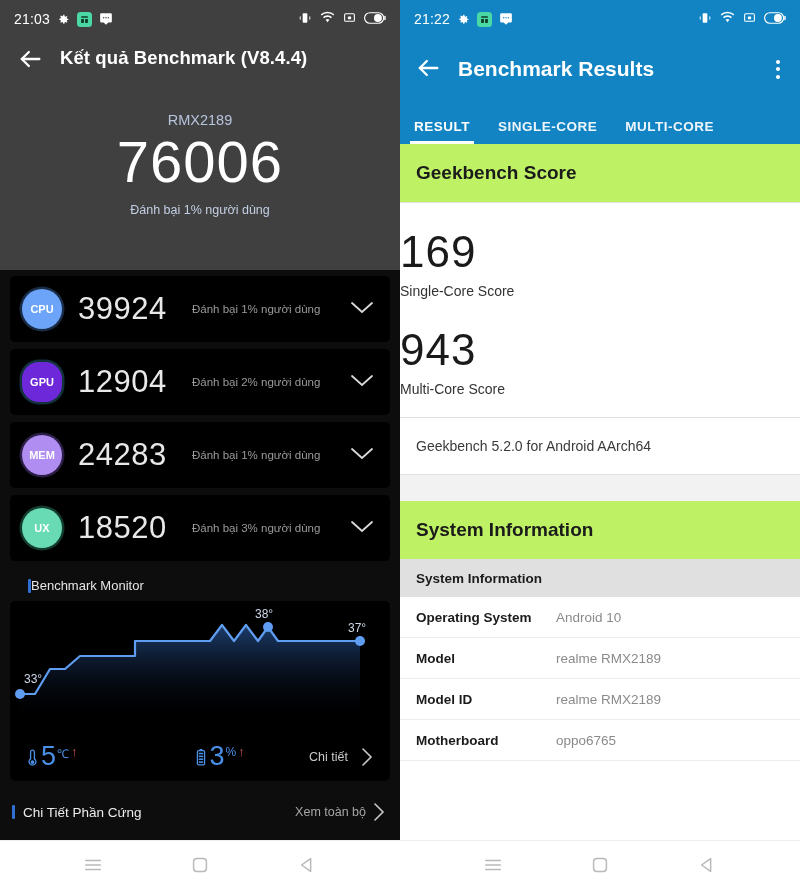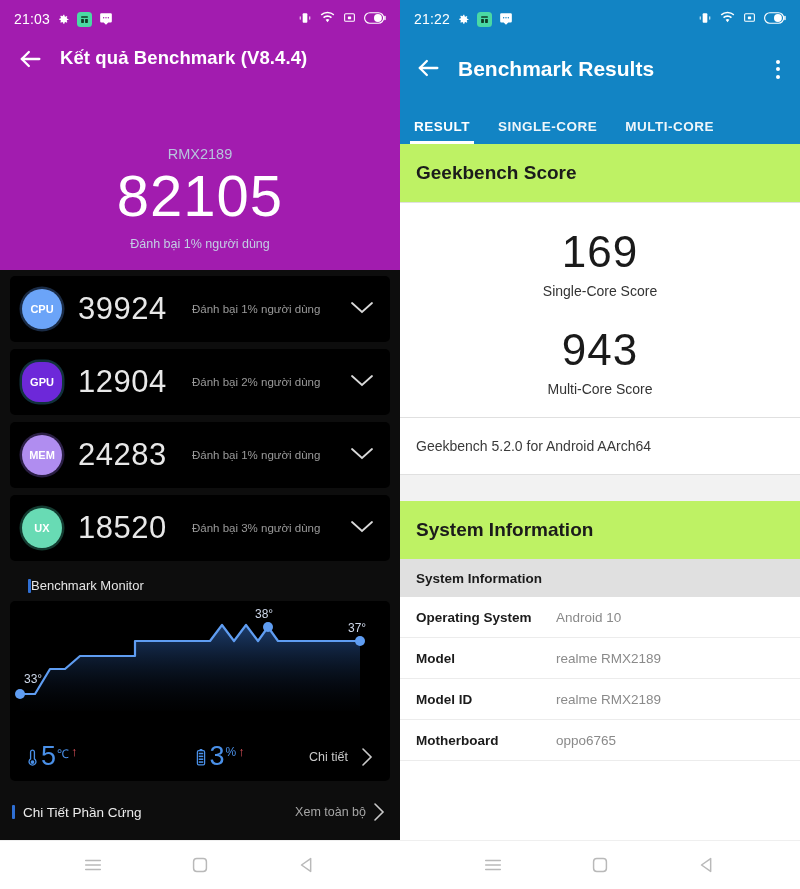--- a/index.html
+++ b/index.html
@@ -12,21 +12,21 @@
   .screen { display: flex; width: 800px; height: 889px; }
 
   
   .panel-left {
     width: 400px; height: 889px;
     background: #0d0d0d;
     position: relative;
     display: flex; flex-direction: column;
   }
   .l-hero {
-    background: #a21caf;
+    background: #404040;
     padding: 0;
     height: 270px;
     position: relative;
   }
   .statusbar {
     height: 38px;
     display: flex; align-items: center;
     padding: 0 14px;
     color: #ffffff;
     font-size: 13.5px;
@@ -49,21 +49,21 @@
     position: absolute; left: 16px; top: 45px;
     width: 30px; height: 30px;
   }
   .l-title {
     position: absolute; left: 60px; top: 47px;
     color: #ffffff; font-size: 18.5px; font-weight: bold;
     letter-spacing: .1px;
   }
   .l-model {
     text-align: center; color: #b7c4dd; font-size: 14.5px;
-    margin-top: 108px;
+    margin-top: 74px;
   }
   .l-score {
     text-align: center; color: #ffffff;
     font-size: 58px; font-weight: 300; line-height: 1.05;
     margin-top: 4px; letter-spacing: 1px;
   }
   .l-beat {
     text-align: center; color: #c3cfe4; font-size: 12.5px;
     margin-top: 10px;
   }
@@ -160,21 +160,21 @@
     height: 3px; background: #ffffff;
   }
   .r-tab.dim { opacity: .93; }
 
   .r-sec-head {
     background: #bef264; padding: 18px 16px;
     border-bottom: 1px solid #e0e0e0;
   }
   .r-sec-head h2 { font-size: 19px; color: #1b1b1b; font-weight: bold; }
   .r-scorecard {
-    text-align: center; padding: 24px 0 4px 0; background: #ffffff;
+    text-align: left; padding: 24px 0 4px 0; background: #ffffff;
   }
   .r-score-num { font-size: 44px; font-weight: 300; color: #1a1a1a; letter-spacing: 1px; }
   .r-score-lbl { font-size: 14px; color: #333333; margin-top: 6px; }
   .r-scorecard.second { padding-top: 22px; padding-bottom: 20px; }
   .r-version {
     padding: 20px 16px; font-size: 14px; color: #3a3a3a;
     border-top: 1px solid #e0e0e0; border-bottom: 1px solid #e0e0e0;
     background: #ffffff;
   }
   .r-gap { height: 26px; background: #f2f2f2; }
@@ -264,21 +264,21 @@
 
       <div class="l-back">
         <svg width="28" height="28" viewBox="0 0 24 24" fill="none" stroke="#ffffff" stroke-width="2" stroke-linecap="round" stroke-linejoin="round">
             <line x1="20" y1="12" x2="5" y2="12"></line>
             <polyline points="11 18 5 12 11 6"></polyline>
           </svg>
       </div>
       <div class="l-title">Kết quả Benchmark (V8.4.4)</div>
 
       <div class="l-model">RMX2189</div>
-      <div class="l-score">82105</div>
+      <div class="l-score">76006</div>
       <div class="l-beat">Đánh bại 1% người dùng</div>
     </div>
 
     <div class="l-metrics">
 
       <div class="metric-row">
         <div class="m-badge cpu">CPU</div>
         <div class="m-value">39924</div>
         <div class="m-beat">Đánh bại 1% người dùng</div>
         <div class="m-chev">

